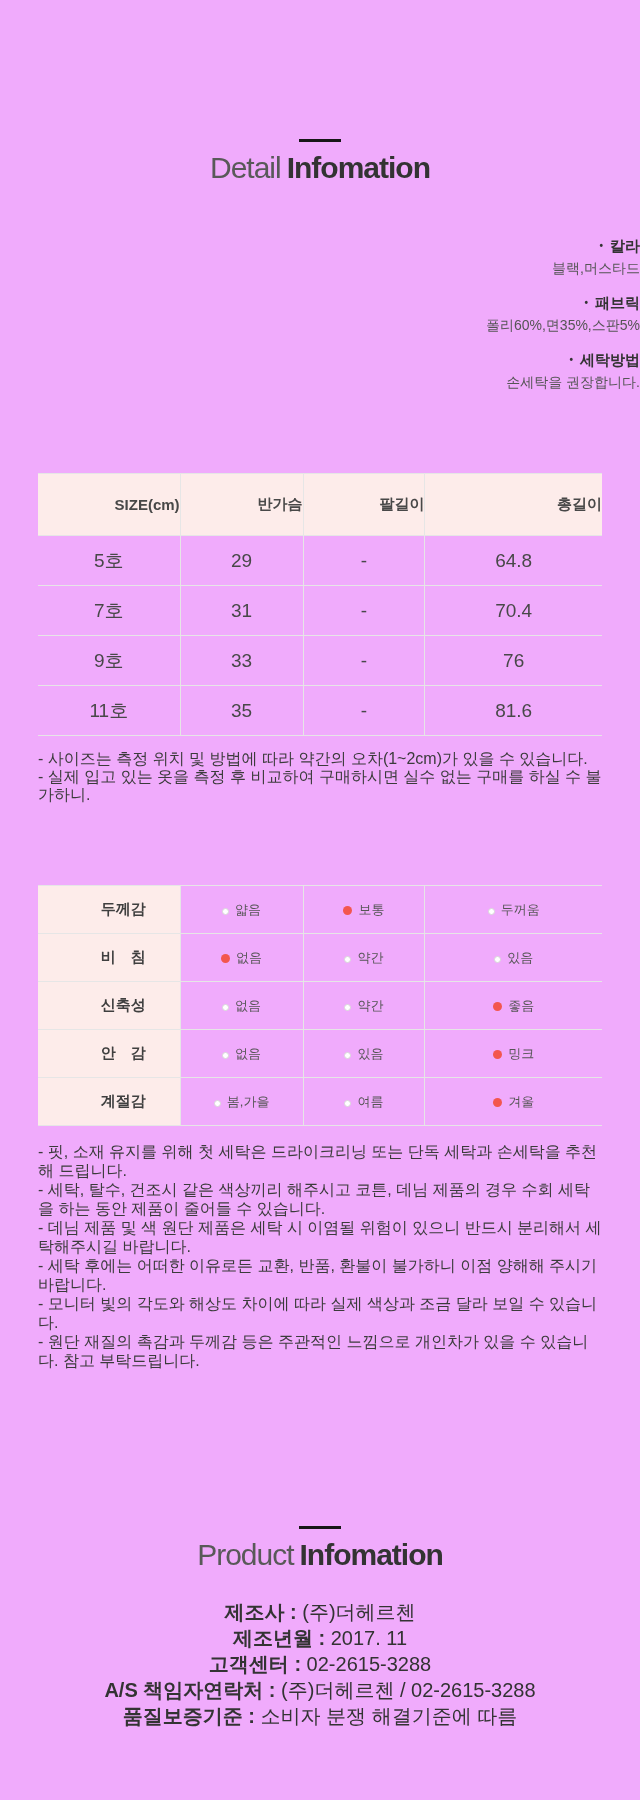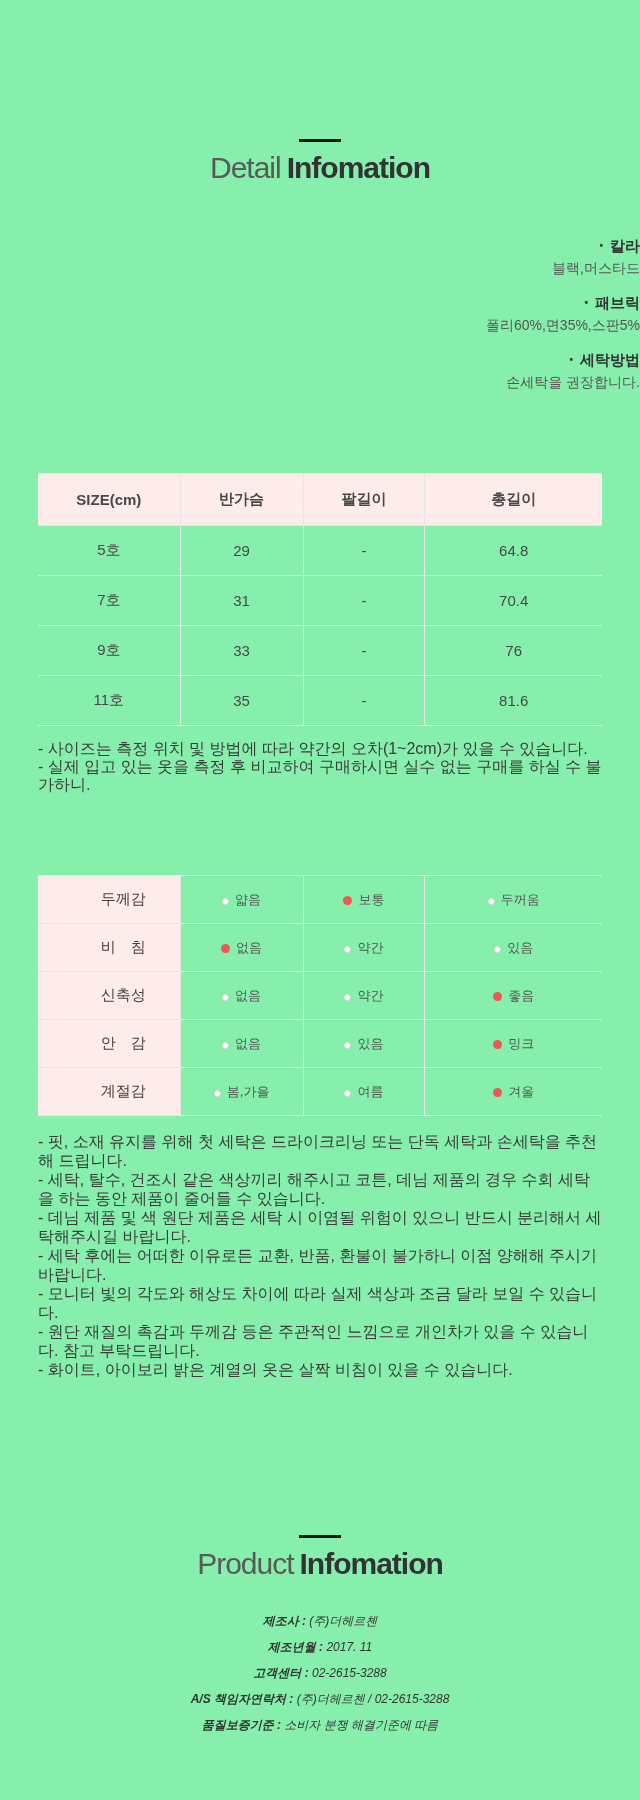--- a/index.html
+++ b/index.html
@@ -1,57 +1,57 @@
 <!DOCTYPE html>
 <html><head>
 <meta charset="utf-8">
 <style>
   * { margin:0; padding:0; box-sizing:border-box; }
   html,body { background:#ffffff; }
   body { width:640px; font-family:"Liberation Sans","DejaVu Sans",sans-serif; }
-  .page { width:640px; height:1800px; background:#86efac; overflow:hidden; }
+  .page { width:640px; height:1800px; background:#f0abfc; overflow:hidden; }
 
   .section-line { width:42px; height:3px; background:#171717; margin:0 auto; }
   .line-detail { margin-top:139px; }
   .line-product { margin-top:156px; }
 
   .section-title { text-align:center; font-size:30px; margin-top:9px; letter-spacing:-1px; color:#3a3a3a; }
   .section-title .light { font-weight:300; color:#595959; }
   .section-title .bold { font-weight:700; color:#333; margin-left:6px; }
 
   .bullets { margin-top:50px; text-align:center; }
   .bullet-item { margin-bottom:13px;text-align:right; }
   .bullet-label { font-size:15px; font-weight:700; color:#333; line-height:22px; }
   .dot { font-size:10px; vertical-align:2px; margin-right:7px; color:#333; }
   .bullet-text { font-size:14px; color:#555; line-height:22px; }
 
   table { border-collapse:collapse; width:564px; margin:0 auto; table-layout:fixed; }
   .size-table { margin-top:80px; }
   .size-table th, .size-table td { border-bottom:1px solid #e6e6e6; text-align:center; }
   .size-table th + th, .size-table td + td { border-left:1px solid #e6e6e6; }
   .size-table thead tr { border-top:1px solid #e6e6e6; }
-  .size-table th { background:#fdecea; height:52px; font-size:15px; font-weight:700; color:#484848; }
-  .size-table td { height:50px; font-size:15px; color:#484848; font-weight:400; }
+  .size-table th { background:#fdecea; height:62px; font-size:15px; font-weight:700; color:#484848;text-align:right; }
+  .size-table td { height:50px; font-size:19px; color:#484848; font-weight:400; }
   .col-1 { width:25.2%; } .col-2 { width:21.8%; } .col-3 { width:21.6%; } .col-4 { width:31.4%; }
 
   .notes { width:564px; margin:14px auto 0; font-size:16px; color:#3b3b3b; line-height:18px; text-align:left; }
   .notes2 { margin-top:16px; line-height:19px; }
 
   .feature-table { margin-top:81px; }
   .feature-table th, .feature-table td { border-bottom:1px solid #e6e6e6; text-align:center; height:48px; }
   .feature-table th + td, .feature-table td + td { border-left:1px solid #e6e6e6; }
   .feature-table tr:first-child { border-top:1px solid #e6e6e6; }
-  .feature-table th { background:#fdecea; font-size:15px; font-weight:400; color:#3f3f3f;padding-left:29px; }
+  .feature-table th { background:#fdecea; font-size:15px; font-weight:700; color:#3f3f3f;padding-left:29px; }
   .feature-table td { font-size:13px; color:#555; }
   .radio { display:inline-block; border-radius:50%; margin-right:6px; vertical-align:-1px; }
   .radio.on  { width:9px; height:9px; background:#f3564e; }
   .radio.off { width:7px; height:7px; background:#fff; border:1px solid #d8d8d8; }
 
   .product-items { margin-top:27px; text-align:center; }
-  .p-item { font-size:12px; color:#333; line-height:26px;font-style:italic; }
+  .p-item { font-size:20px; color:#333; line-height:26px; }
   .p-label { font-weight:700; }
 </style>
 </head>
 <body>
 
 <div class="page">
 
   <div class="section-line line-detail"></div>
 
   <div class="section-title">
@@ -162,21 +162,20 @@
       </tbody>
   </table>
 
   <div class="notes notes2" id="care-notes">
       <div>- 핏, 소재 유지를 위해 첫 세탁은 드라이크리닝 또는 단독 세탁과 손세탁을 추천해 드립니다.</div>
       <div>- 세탁, 탈수, 건조시 같은 색상끼리 해주시고 코튼, 데님 제품의 경우 수회 세탁을 하는 동안 제품이 줄어들 수 있습니다.</div>
       <div>- 데님 제품 및 색 원단 제품은 세탁 시 이염될 위험이 있으니 반드시 분리해서 세탁해주시길 바랍니다.</div>
       <div>- 세탁 후에는 어떠한 이유로든 교환, 반품, 환불이 불가하니 이점 양해해 주시기 바랍니다.</div>
       <div>- 모니터 빛의 각도와 해상도 차이에 따라 실제 색상과 조금 달라 보일 수 있습니다.</div>
       <div>- 원단 재질의 촉감과 두께감 등은 주관적인 느낌으로 개인차가 있을 수 있습니다. 참고 부탁드립니다.</div>
-      <div>- 화이트, 아이보리 밝은 계열의 옷은 살짝 비침이 있을 수 있습니다.</div>
     </div>
 
   <div class="section-line line-product"></div>
 
   <div class="section-title">
     <span class="light">Product</span><span class="bold">Infomation</span>
   </div>
 
   <div class="product-items" id="product-items">
       <div class="p-item"><span class="p-label">제조사</span><span class="p-label"> : </span><span class="p-value">(주)더헤르첸</span></div>

